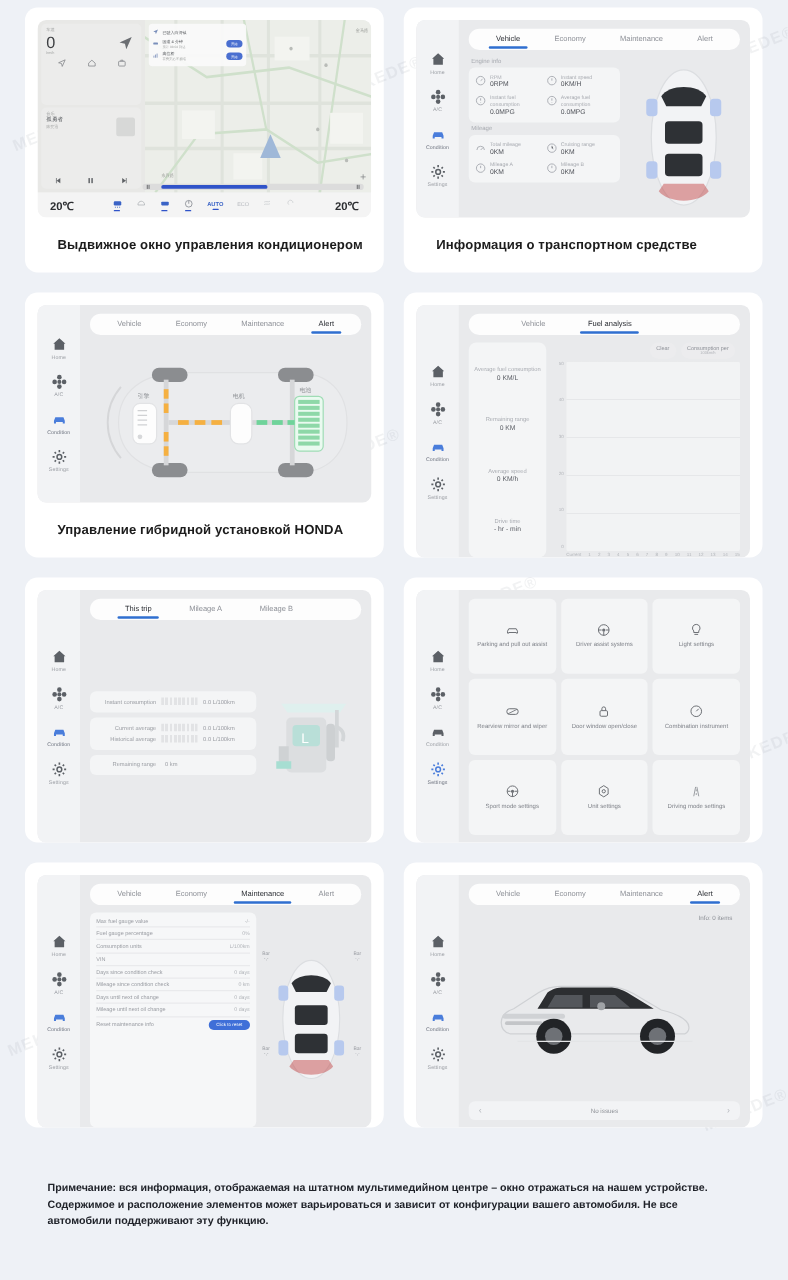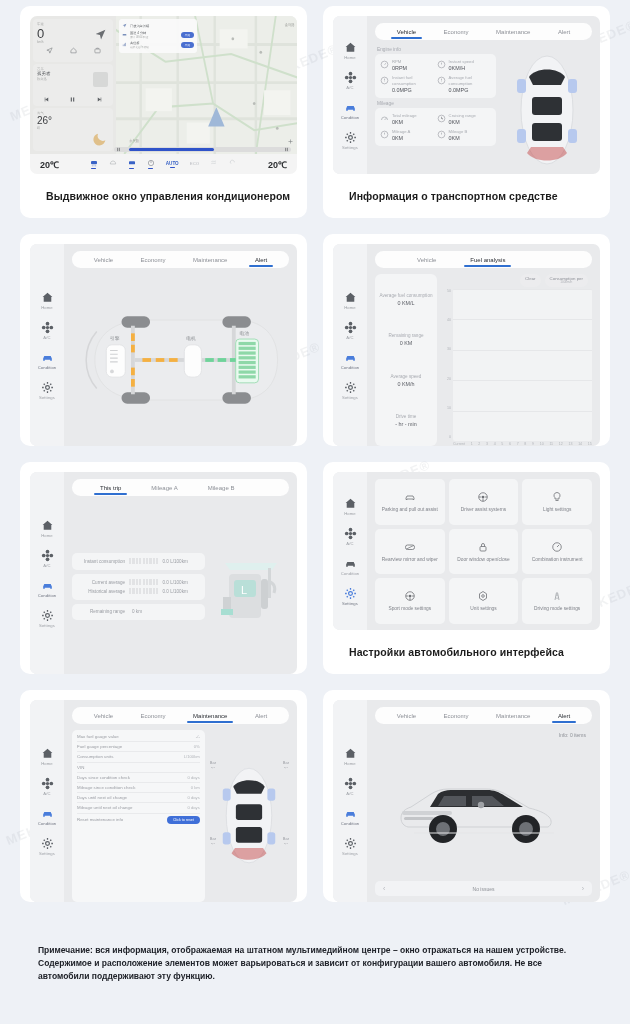--- a/index.html
+++ b/index.html
@@ -258,28 +258,20 @@
                   </svg>
                 <svg width="7" height="7" viewBox="0 0 24 24">
                     <rect x="6" y="5" width="4" height="14" fill="#5e6165"></rect>
                     <rect x="14" y="5" width="4" height="14" fill="#5e6165"></rect>
                   </svg>
                 <svg width="7" height="7" viewBox="0 0 24 24">
                     <path d="M6 5v14l10-7zM16 5h2v14h-2z" fill="#5e6165"></path>
                   </svg>
               </div>
             </div>
-            <div class="w">
-              <div class="wtag">天气</div>
-              <div class="bignum" style="font-size:10px">26°</div>
-              <div class="unit">晴</div>
-              <svg style="position:absolute;right:5px;bottom:4px" width="16" height="16" viewBox="0 0 24 24">
-                  <path d="M20 14A8 8 0 019 4a9 9 0 1011 10z" fill="#e0c08a"></path>
-                </svg>
-            </div>
           </div>
 
           <div class="c1map">
             <svg width="100%" height="100%" viewBox="0 0 220 145" preserveAspectRatio="none">
               <rect width="220" height="145" fill="#eceee9"></rect>
               <g stroke="#dfe3dc" stroke-width="3" fill="none">
                 <path d="M-5 30 H225 M-5 70 H225 M-5 108 H225"></path>
                 <path d="M30 -5 V150 M75 -5 V150 M120 -5 V150 M170 -5 V150"></path>
               </g>
               <g stroke="#cfe0cb" stroke-width="2.2" fill="none">
@@ -650,20 +642,21 @@
               </g>
             <g fill="#6fd39a">
                 <rect x="140" y="52" width="9" height="4"></rect>
                 <rect x="153" y="52" width="9" height="4"></rect>
                 <rect x="166" y="52" width="6" height="4"></rect>
               </g>
           </svg>
         </div>
       </div>
     </div>
+    <div class="caption">Управление гибридной установкой HONDA</div>
   </div>
 
   <div class="card">
     <div class="screen">
       <div class="sidebar">
         <div class="side-item">
           <svg class="side-ico" viewBox="0 0 24 24">
               <path d="M12 3L3 11h2v9h14v-9h2z" fill="#5c6066"></path>
             </svg>
           <div class="side-lbl">Home</div>
@@ -941,21 +934,20 @@
           <div class="setcell">
             <svg width="12" height="12" viewBox="0 0 24 24">
                 <path d="M8 20L11 5M16 20L13 5" stroke="#9b9ea3" stroke-width="1.6"></path>
                 <path d="M12 9v3M12 15v3" stroke="#9b9ea3" stroke-width="1.6"></path>
               </svg>
             <div class="setlbl">Driving mode settings</div>
           </div>
         </div>
       </div>
     </div>
-    <div class="caption">Настройки автомобильного интерфейса</div>
   </div>
 
   <div class="card">
     <div class="screen">
       <div class="sidebar">
         <div class="side-item">
           <svg class="side-ico" viewBox="0 0 24 24">
               <path d="M12 3L3 11h2v9h14v-9h2z" fill="#5c6066"></path>
             </svg>
           <div class="side-lbl">Home</div>

